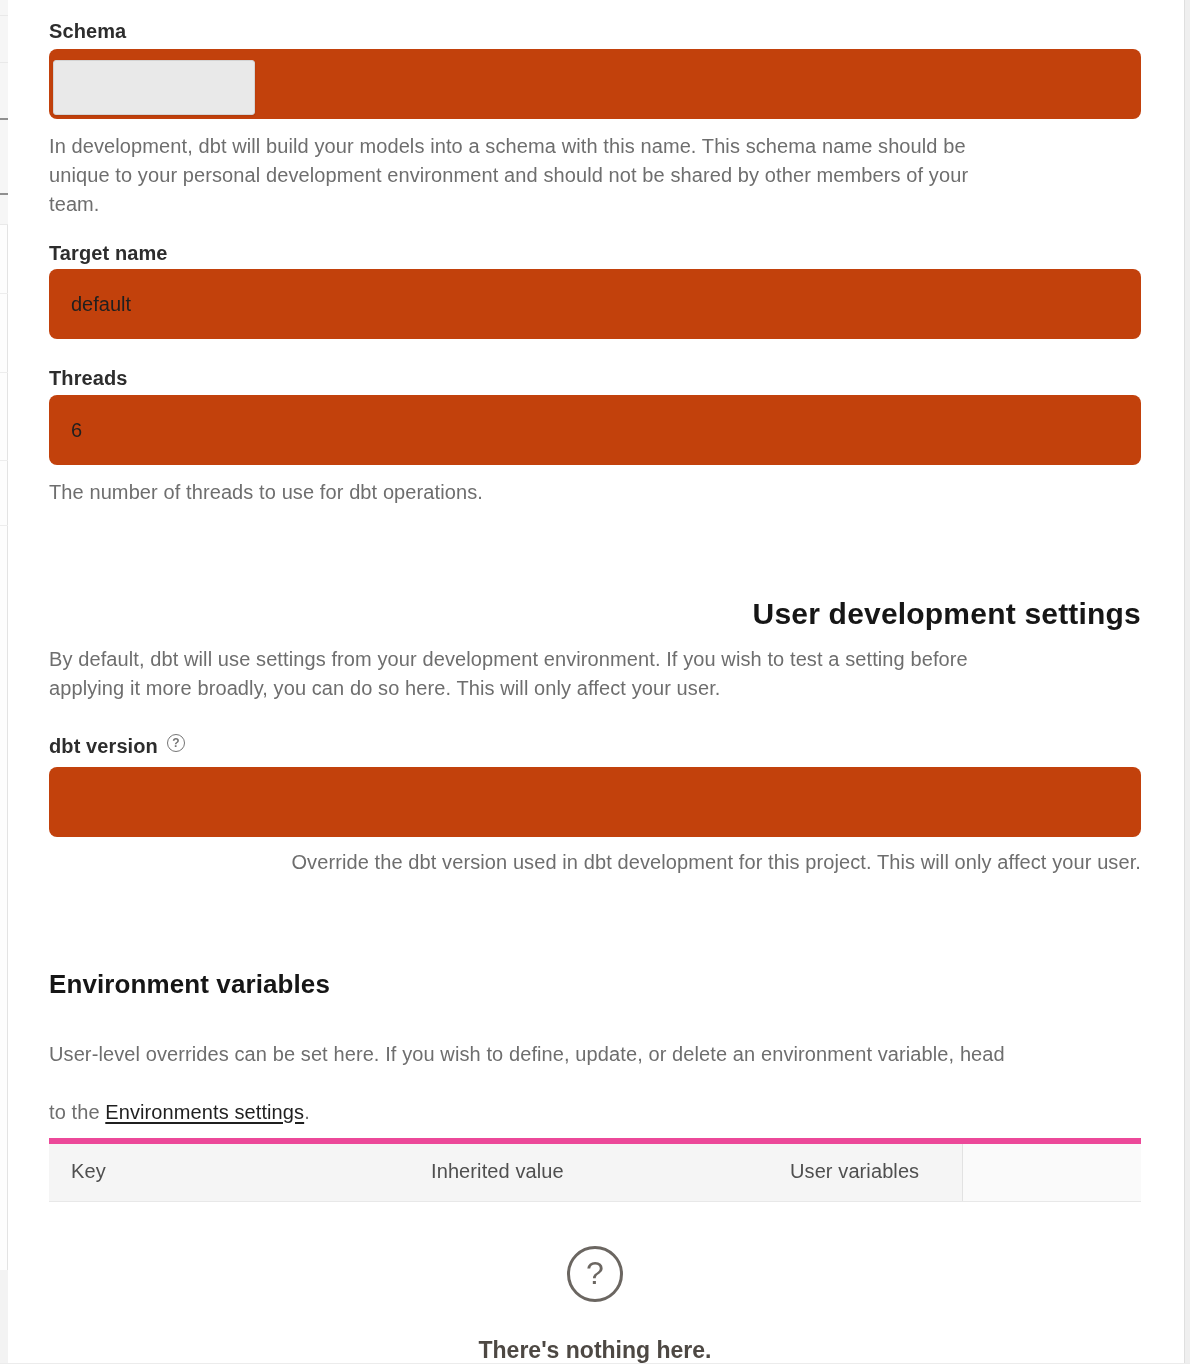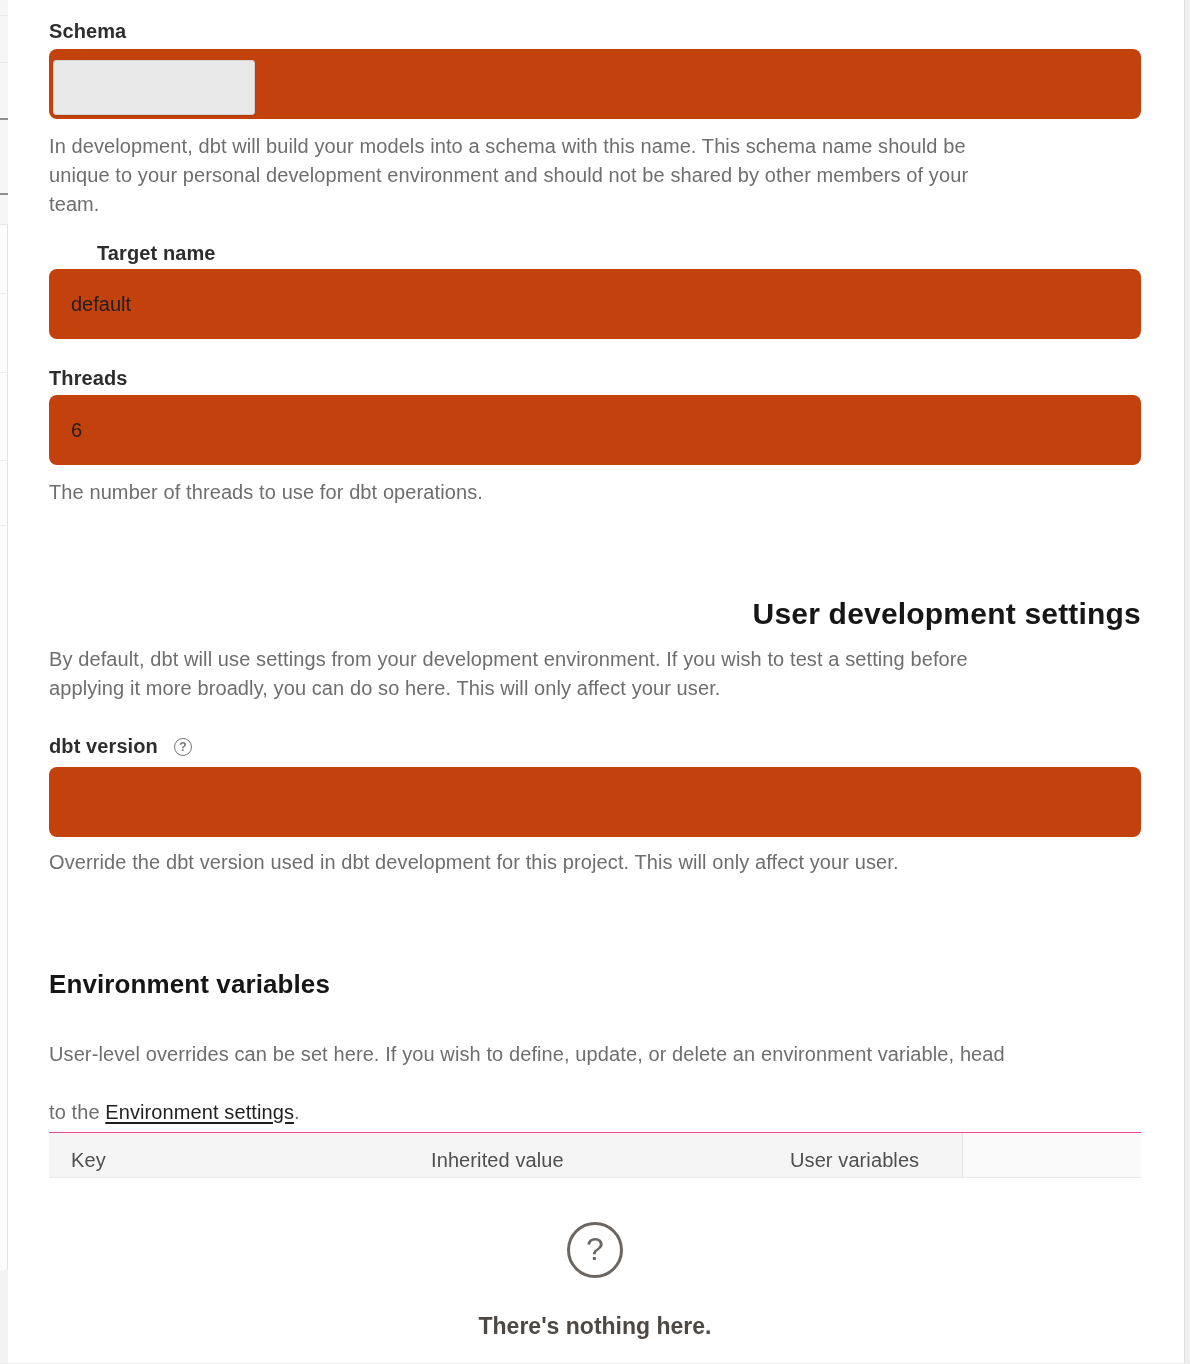--- a/index.html
+++ b/index.html
@@ -30,21 +30,21 @@
   .bottom-edge {
     position:absolute; left:0; bottom:0; width:1190px; height:1px; background:#ececec;
   }
 
   .content { position:absolute; left:49px; top:0; width:1092px; padding-top:18px; }
 
   .field-label {
     font-size:20px; line-height:26px; font-weight:700; color:#2d2d2d;
     letter-spacing:0.1px;
   }
-  .label-row { display:flex; align-items:center; gap:16px; }
+  .label-row { display:flex; gap:9px; }
 
   .text-input {
     display:block; width:1092px; height:70px;
     background:#c2410c; border:none; border-radius:8px;
     padding:0 22px; font-family:"Liberation Sans", sans-serif;
     font-size:20px; color:#1f1f1f; outline:none;
   }
   .input-wrap { position:relative; width:1092px; }
   .redacted-box {
     position:absolute; left:4px; top:11px; width:202px; height:55px;
@@ -68,48 +68,48 @@
     display:inline-flex; align-items:center; justify-content:center;
     width:18px; height:18px; border:1.6px solid #757575; border-radius:50%;
     font-size:12px; line-height:1; color:#757575; font-weight:700;
     position:relative; top:1px;
   }
 
   .inline-link { color:#1f1f1f; text-decoration:underline; text-underline-offset:3px; cursor:pointer; }
 
   
   .env-table-header {
-    margin-top:5px; width:1092px; height:46px; display:flex;
-    background:#f5f5f5; border-top:1px solid #ec4899; border-bottom:1px solid #e8e8e8;
+    margin-top:11px; width:1092px; height:64px; display:flex;
+    background:#f5f5f5; border-top:6px solid #ec4899; border-bottom:1px solid #e8e8e8;
   }
   .env-th {
     font-size:20px; line-height:55px; color:#4f4f4f; font-weight:400;
     padding-left:22px; letter-spacing:0.1px;
   }
   .env-th.col-key { width:360px; }
   .env-th.col-inherited { width:360px; }
   .env-th.col-override { width:193px; padding-left:21px; }
   .env-th.col-actions { flex:1; background:#fafafa; border-left:1px solid #e2e2e2; }
 
   
   .empty-state { display:flex; flex-direction:column; align-items:center; }
   .empty-icon {
     margin-top:44px; width:56px; height:56px; border-radius:50%;
     border:3.5px solid #6b6661; display:flex; align-items:center; justify-content:center;
     font-size:32px; font-weight:500; color:#6b6661; padding-bottom:2px;
   }
   .empty-title { margin-top:33px; font-size:23px; line-height:30px; font-weight:700; color:#4d4843; }
 
-  .mt-label-target { margin-top:21px;margin-left:48px; }
+  .mt-label-target { margin-top:21px; }
   .mt-input-1 { margin-top:5px; }
   .mt-input-2 { margin-top:3px; }
   .mt-label-threads { margin-top:26px; }
   .mt-input-3 { margin-top:4px; }
   .mt-help { margin-top:13px; }
-  .mt-help-sm { margin-top:11px; }
+  .mt-help-sm { margin-top:11px;text-align:right; }
   .mt-h1 { margin-top:88px;text-align:right; }
   .mt-desc { margin-top:12px; }
   .mt-dbtlabel { margin-top:30px; }
   .mt-input-4 { margin-top:8px; }
   .mt-h2 { margin-top:91px; }
   .mt-desc2 { margin-top:11px; }
 </style>
 </head>
 <body>
 
@@ -154,21 +154,21 @@
   <div class="label-row mt-dbtlabel">
     <span class="field-label">dbt version</span>
     <span class="help-icon">?</span>
   </div>
   <input class="text-input mt-input-4" type="text" value="" style="">
   <div class="help-text mt-help-sm">Override the dbt version used in dbt development for this project. This will only affect your user.</div>
 
   <h2 class="h2-title mt-h2">Environment variables</h2>
   <div class="section-desc mt-desc2">
     <span>User-level overrides can be set here. If you wish to define, update, or delete an environment variable, head</span><br>
-    <span>to the </span><a class="inline-link">Environment settings</a><span>.</span>
+    <span>to the </span><a class="inline-link">Environments settings</a><span>.</span>
   </div>
 
   <div class="env-table-header">
     <div class="env-th col-key">Key</div>
     <div class="env-th col-inherited">Inherited value</div>
     <div class="env-th col-override">User variables</div>
     <div class="env-th col-actions"></div>
   </div>
 
   <div class="empty-state">

